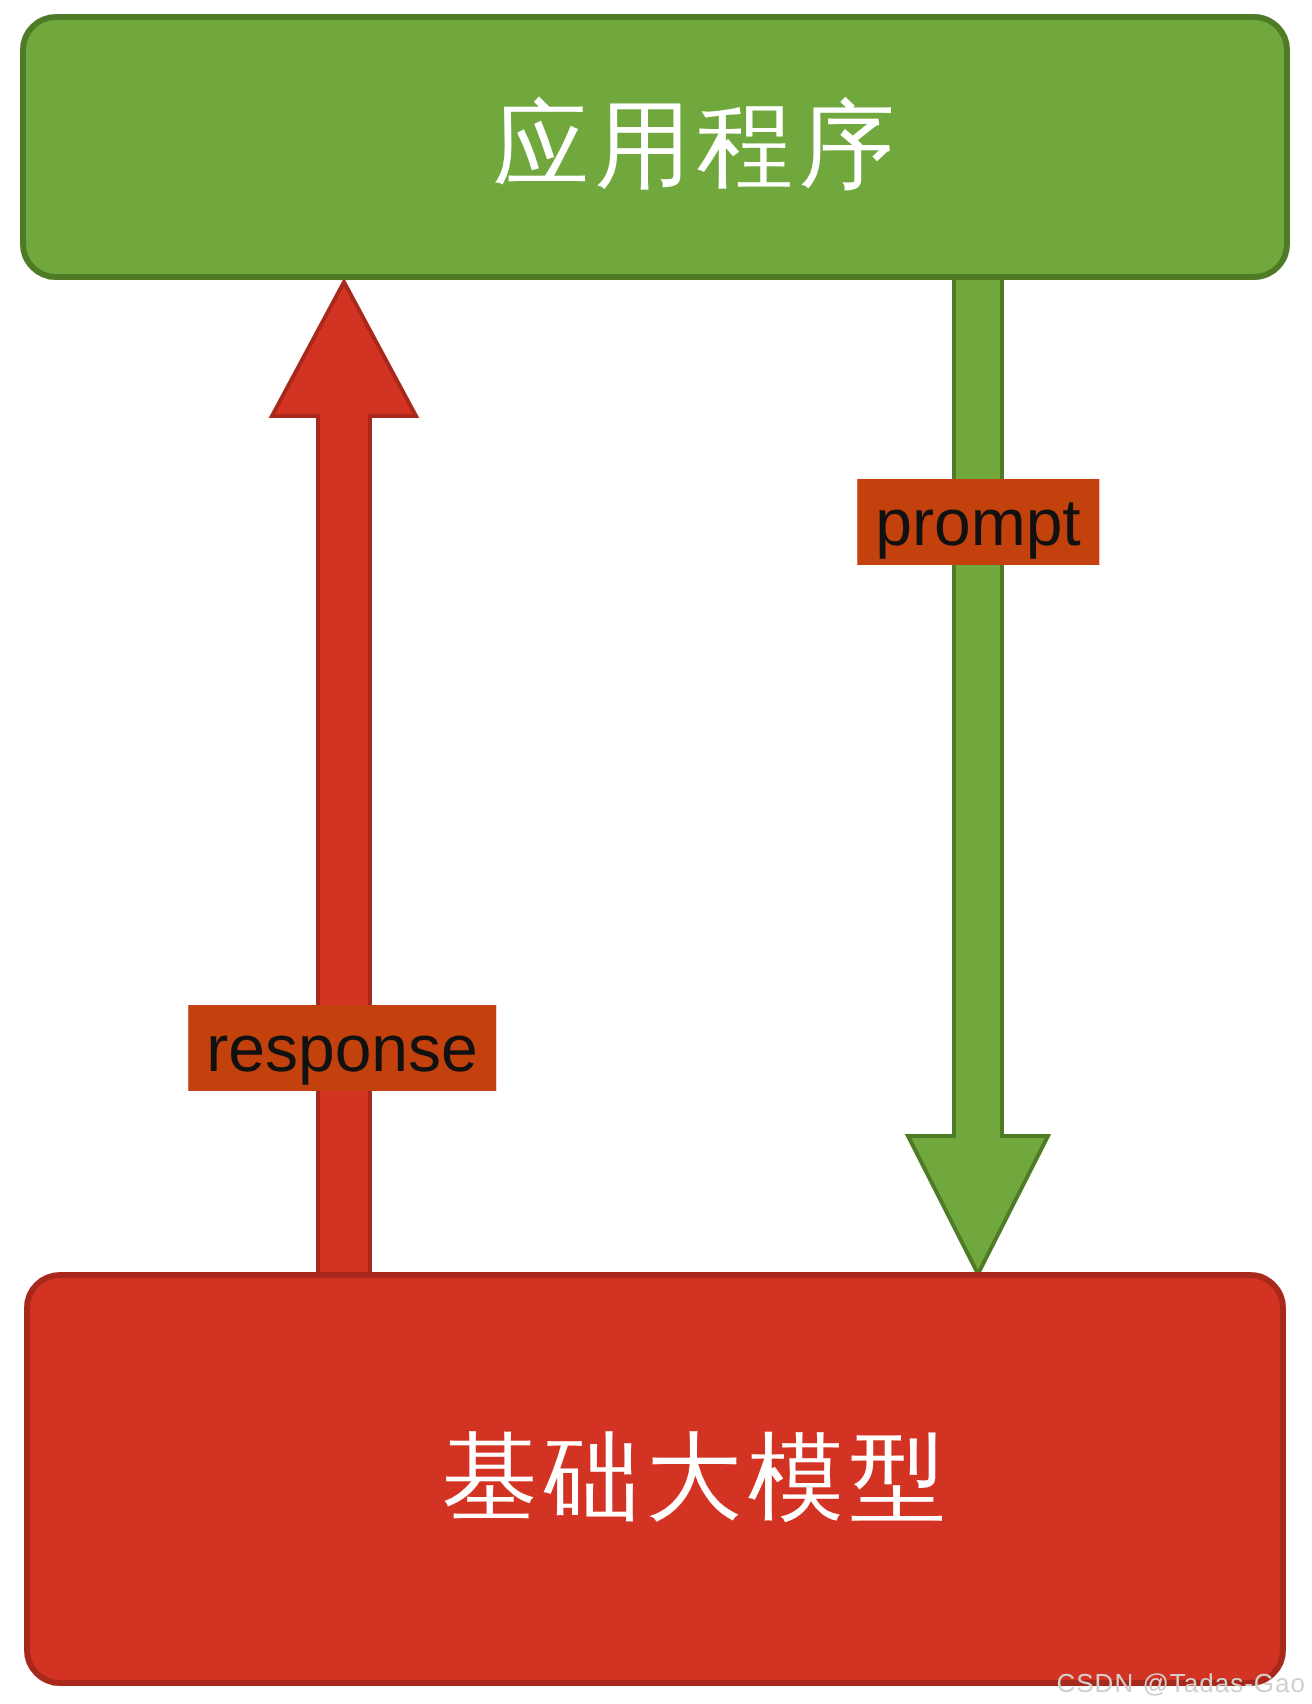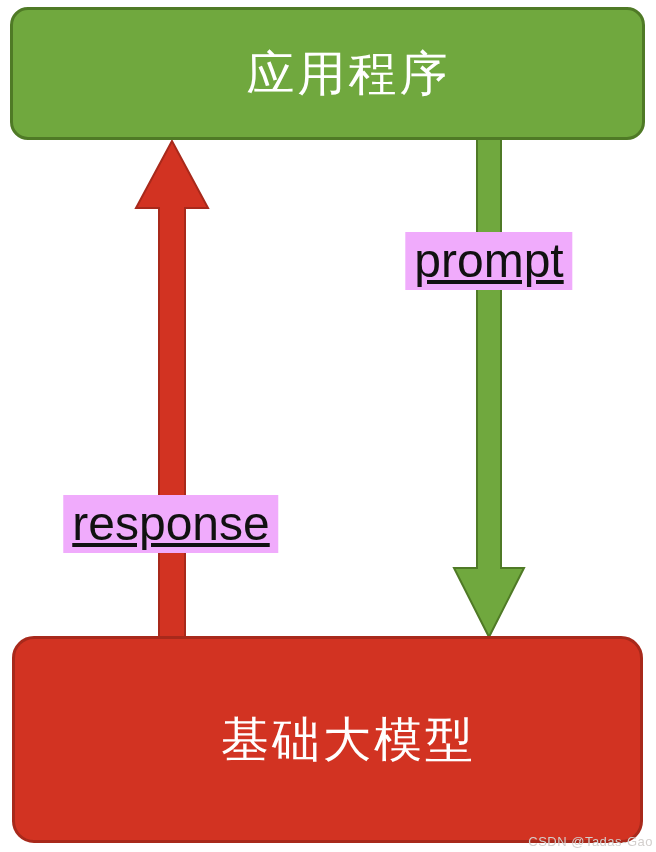--- a/index.html
+++ b/index.html
@@ -41,38 +41,36 @@
     left: 10px;
     top: 7px;
     width: 635px;
     height: 133px;
   }
   .node-bottom {
     left: 12px;
     top: 636px;
     width: 631px;
     height: 207px;
-    border-radius: 22px;
   }
   .node-label {
     font-size: 48px;
     letter-spacing: 3px;
     line-height: 1;
     white-space: nowrap;
   }
   .edge-label {
     position: absolute;
     transform: translate(-50%, -50%);
     z-index: 3;
-    font-size: 48px;
+    font-size: 33px;
     line-height: 1;
     padding: 5px 9px;
-    background: #f0abfc;
+    background: #c2410c;
     white-space: nowrap;
-    text-decoration: underline;
   }
   .edge-label-prompt {
     left: 489px;
     top: 261px;
   }
   .edge-label-response {
     left: 171px;
     top: 524px;
   }
   .watermark {

